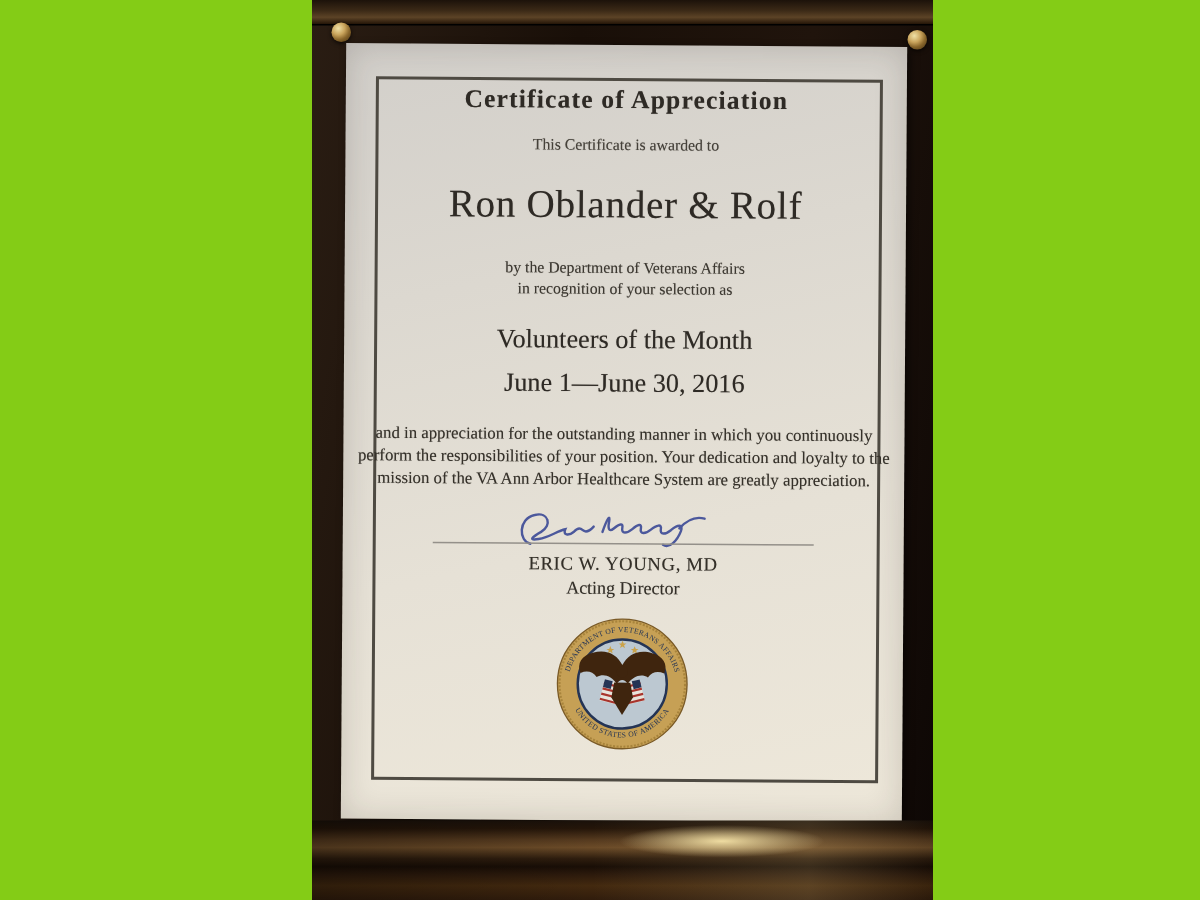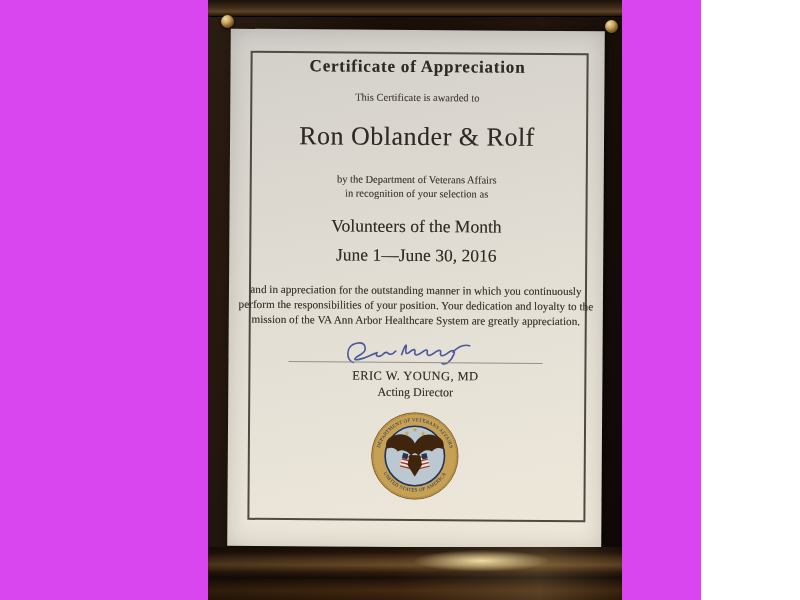--- a/index.html
+++ b/index.html
@@ -1,20 +1,20 @@
 <!DOCTYPE html>
 <html><head>
 <meta charset="utf-8">
 <style>
   html, body { margin:0; padding:0; }
   body {
     width:800px; height:600px; background:#ffffff; overflow:hidden;
     font-family:"Liberation Serif","DejaVu Serif",serif;
   }
-  .stage { position:relative; width:701px; height:600px; background:#d946ef; }
+  .stage { position:relative; width:800px; height:600px; background:#84cc16; }
 
   
   .photo {
     position:absolute; left:208px; top:0; width:414px; height:600px;
     background:linear-gradient(100deg,#2a1d13 0%,#190f08 35%,#20140c 65%,#0d0705 100%);
     overflow:hidden;
   }
   .wood-top {
     position:absolute; top:0; left:0; right:0; height:16px;
     background:linear-gradient(180deg,#1c120a 0%,#3c2a17 45%,#5c4326 72%,#241508 100%);

